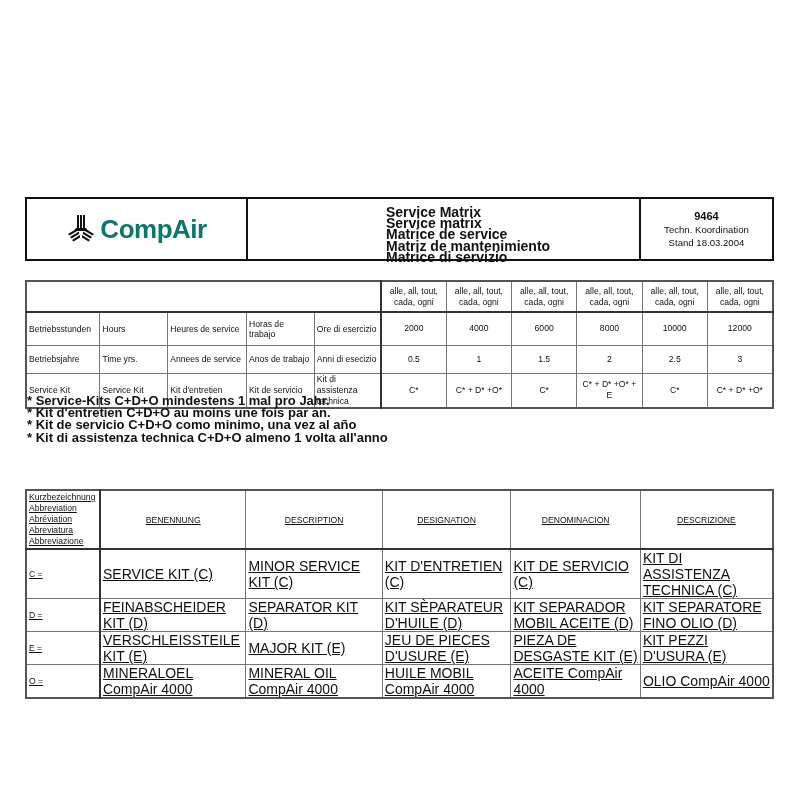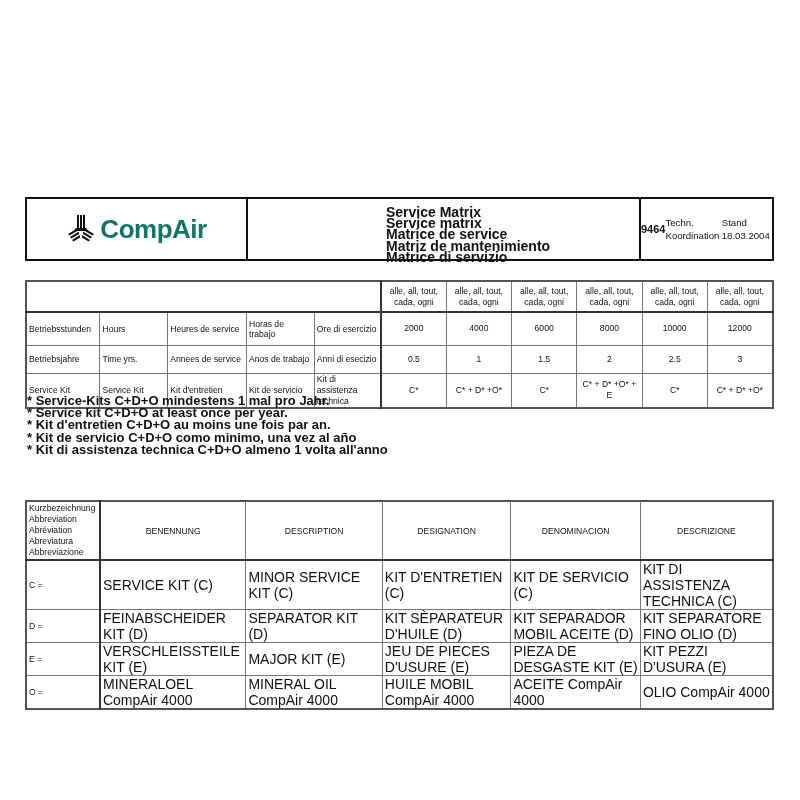--- a/index.html
+++ b/index.html
@@ -6,40 +6,40 @@
     html, body { width: 800px; height: 800px; background: #ffffff; overflow: hidden; }
     body { position: relative; font-family: "Liberation Sans", sans-serif; color: #111; }
 
     
     .header { position: absolute; left: 25px; top: 197px; width: 749px; height: 64px; border: 2px solid #111; display: flex; }
     .hdr-logo { width: 221px; border-right: 2px solid #111; display: flex; align-items: center; justify-content: center; gap: 4px; }
     .logo-mark { width: 30px; height: 30px; }
     .logo-text { font-family: "Liberation Sans", sans-serif; font-weight: bold; font-size: 26px; letter-spacing: -0.5px; color: #0f766e; }
     .hdr-title { flex: 1; border-right: 2px solid #111; position: relative; }
     .hdr-title-lines { position: absolute; left: 138px; top: 8px; font-size: 14px; font-weight: bold; line-height: 11.2px; }
-    .hdr-doc { width: 131px; display: flex; flex-direction: row; align-items: center; justify-content: center; font-size: 9.6px; line-height: 13px; }
+    .hdr-doc { width: 131px; display: flex; flex-direction: column; align-items: center; justify-content: center; font-size: 9.6px; line-height: 13px; }
     .hdr-doc .doc-no { font-weight: bold; font-size: 11px; }
 
     
     table { border-collapse: collapse; position: absolute; }
     td { font-size: 8.6px; border: 1px solid #777; }
     .matrix { left: 25px; top: 280px; width: 749px; border: 2px solid #555; }
     .matrix td { height: 26px; padding: 0 2px; }
     .matrix tr.rowHdr td { height: 31px; border-bottom: 2px solid #333; }
     .matrix tr.rowH td { height: 33px; }
     .matrix tr.rowY td { height: 28px; margin-left: 25px; }
     .matrix tr.rowK td { height: 30px; }
     .matrix td.val { text-align: center; line-height: 11px; }
     .matrix td.lastlabel { border-right: 2px solid #333; }
 
     
     .notes { position: absolute; left: 27px; top: 395px; font-size: 13px; font-weight: bold; line-height: 12.2px; }
 
     
-    .abbr { left: 25px; top: 500px; width: 749px; border: 2px solid #555; }
+    .abbr { left: 25px; top: 489px; width: 749px; border: 2px solid #555; text-decoration: underline; }
     .abbr td { font-size: 14px; padding: 0 2px; height: 17px; }
     .abbr tr.hdr td { height: 59px; font-size: 8.6px; text-align: center; border-bottom: 2px solid #333; }
     .abbr tr.hdr td.first { text-align: left; line-height: 11px; }
     .abbr td.key { font-size: 8.6px; border-right: 2px solid #333; }
   </style>
 </head>
 <body>
 
 <div class="header">
   <div class="hdr-logo">
@@ -136,21 +136,20 @@
     <td class="val">C*</td>
     <td class="val">C* + D* +O* + E</td>
     <td class="val">C*</td>
     <td class="val">C* + D* +O*</td>
   </tr>
 </tbody>
   </table>
 
 <div class="notes">
   <div>* Service-Kits C+D+O mindestens 1 mal pro Jahr.</div>
-  <div>* Service kit C+D+O at least once per year.</div>
   <div>* Kit d'entretien C+D+O au moins une fois par an.</div>
   <div>* Kit de servicio C+D+O como minimo, una vez al año</div>
   <div>* Kit di assistenza technica C+D+O almeno 1 volta all'anno</div>
 </div>
 
 <table class="abbr">
   <colgroup>
     <col style="width:74px">
       <col style="width:146px">
       <col style="width:137px">

